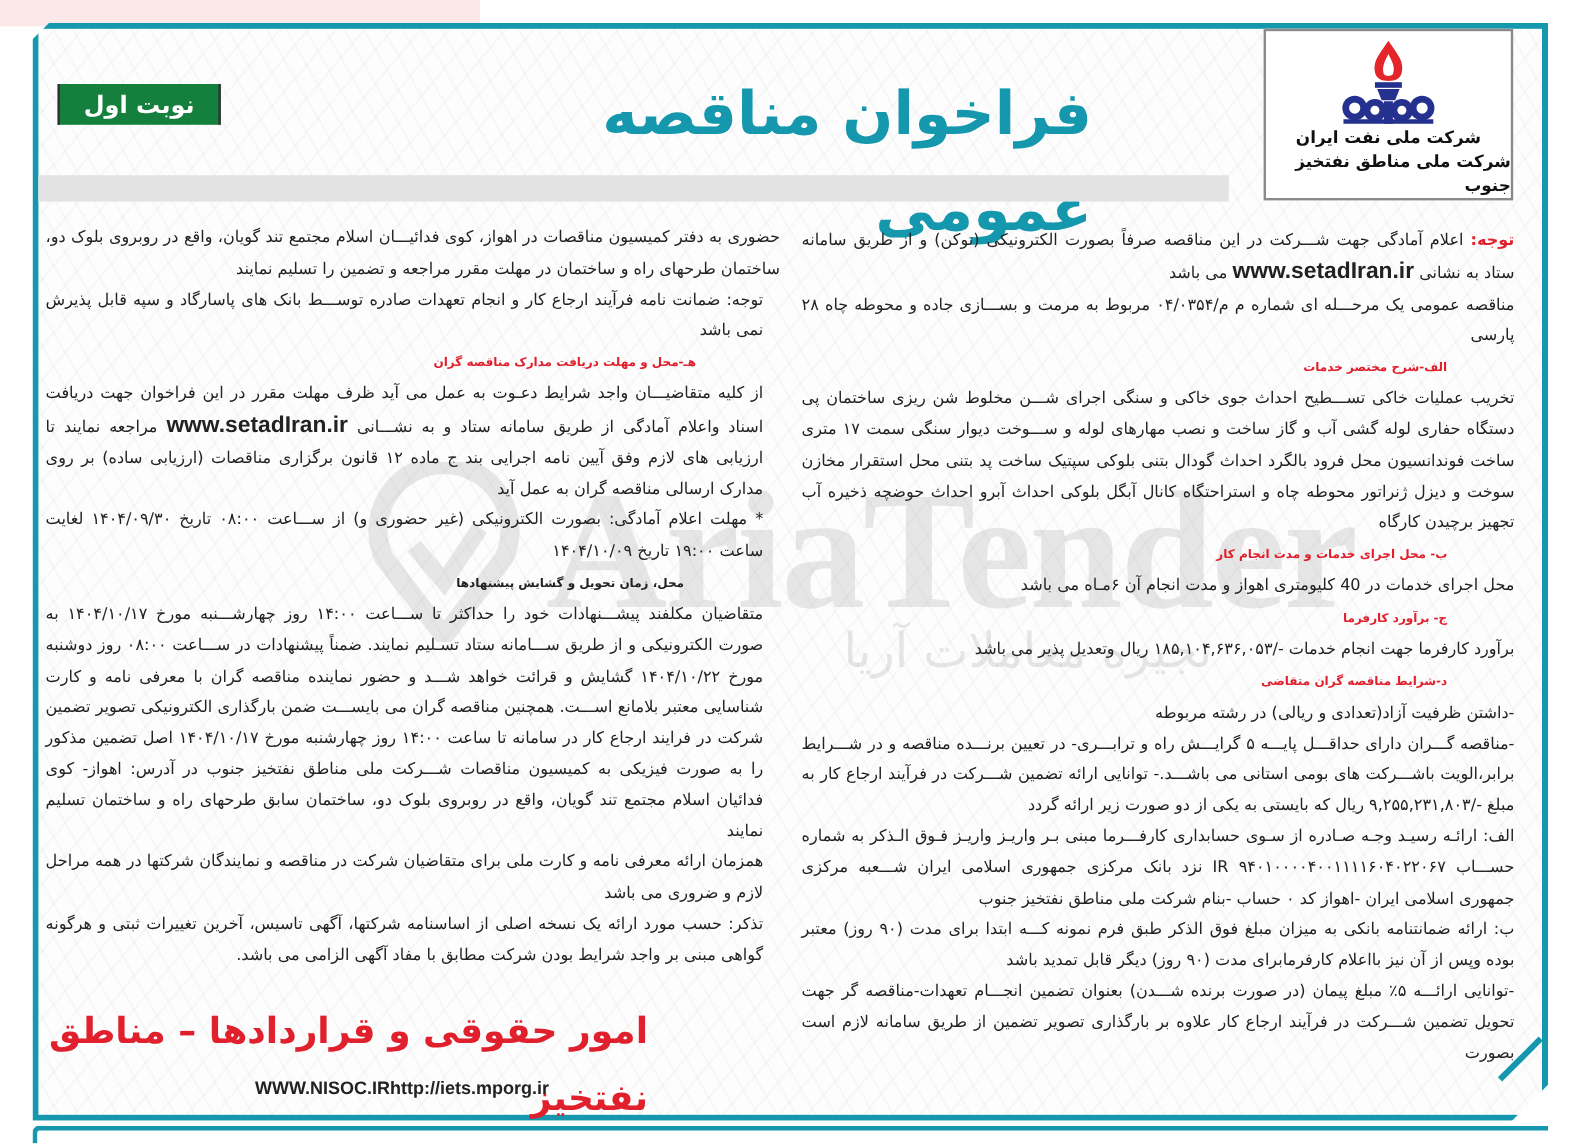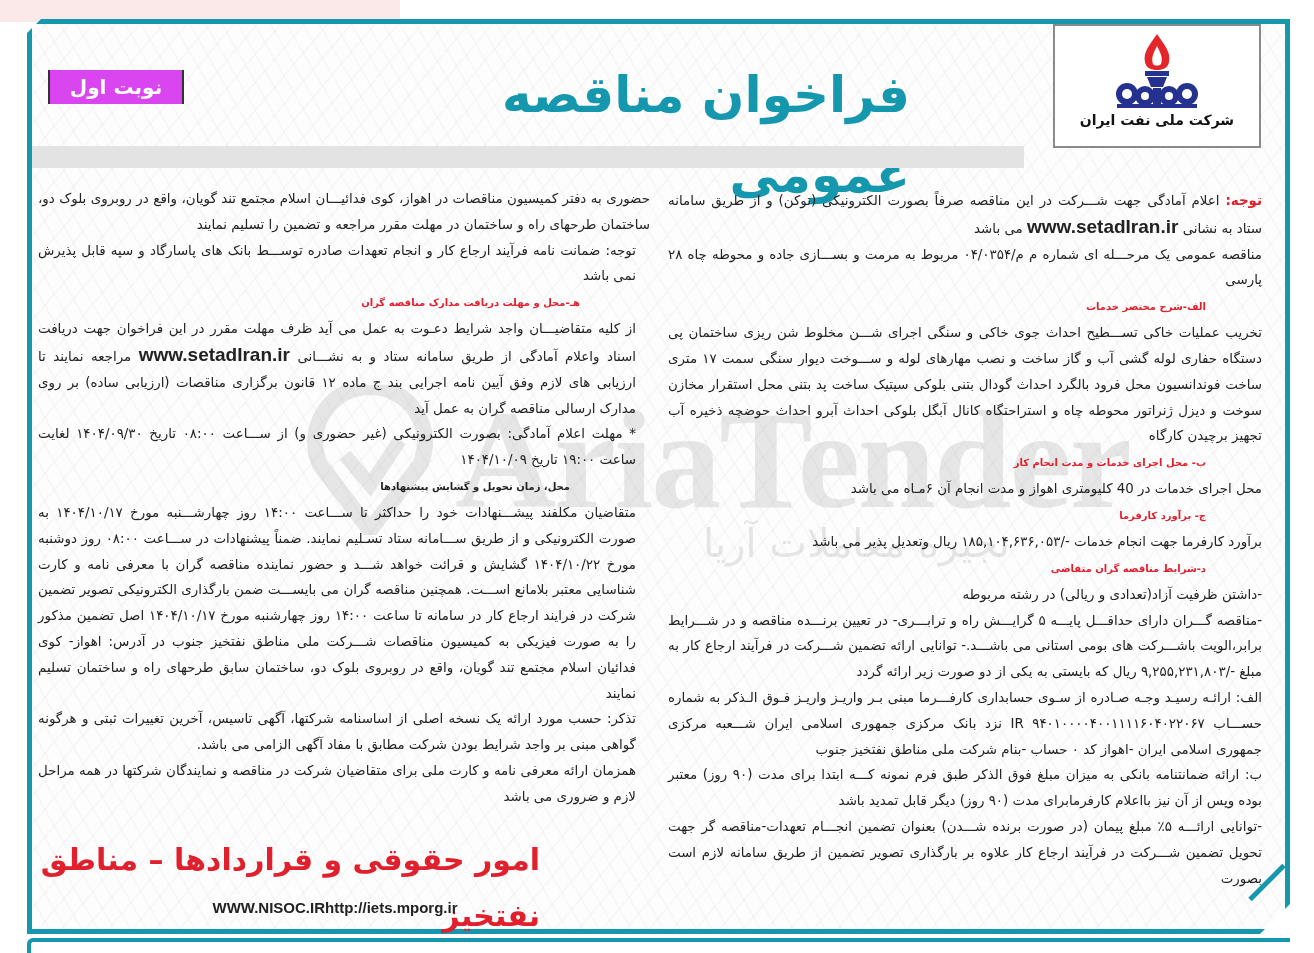--- a/index.html
+++ b/index.html
@@ -17,35 +17,35 @@
         repeating-linear-gradient(-50deg, rgba(200,200,200,0.10) 0 2px, transparent 2px 18px),
         #fdfdfd;
     }
     .frame-corner-br {
       position: absolute; left: 1250px; top: 897px; width: 48px; height: 5px;
       background: #1597ad; transform: rotate(-45deg); transform-origin: left center;
     }
     .bottom-bar { position: absolute; left: 27px; top: 938px; width: 1263px; height: 15px; border-top: 4px solid #1597ad; border-left: 4px solid #1597ad; border-radius: 6px 0 0 0; }
 
     .logo-box {
-      position: absolute; left: 1053px; top: 24px; width: 208px; height: 124px;
+      position: absolute; left: 1053px; top: 24px; width: 208px; height: 143px;
       border: 2px solid #8a8a8a; background: #ffffff;
       display: flex; flex-direction: column; align-items: center; padding-top: 6px;
     }
     .logo-box svg { width: 96px; height: 78px; }
     .logo-line { font-family: "DejaVu Sans", sans-serif; font-weight: bold; font-size: 14px; color: #111; direction: rtl; line-height: 20px; }
 
     .main-title {
       position: absolute; left: 380px; top: 55px; width: 530px; height: 80px;
       font-family: "DejaVu Sans", sans-serif; font-weight: bold; font-size: 50px;
       color: #1597ad; direction: rtl; line-height: 80px;
     }
     .round-badge {
       position: absolute; left: 48px; top: 70px; width: 136px; height: 34px;
-      background: #d946ef; color: #fff; font-weight: bold; font-size: 20px;
+      background: #15803d; color: #fff; font-weight: bold; font-size: 20px;
       direction: rtl; text-align: center; line-height: 34px; border: 2px solid #333;
       border-top: 0; border-bottom: 0;
     }
     .grey-band { position: absolute; left: 32px; top: 146px; width: 992px; height: 22px; background: #e3e3e3; }
 
     .col {
       position: absolute; direction: rtl; text-align: justify;
       font-size: 13.4px; line-height: 25.8px; color: #222;
     }
     .col-right { left: 668px; top: 188px; width: 608px; }
@@ -105,20 +105,21 @@
     <circle cx="36" cy="64" r="10" fill="#25318f"></circle>
       <circle cx="36" cy="64" r="4" fill="#fff"></circle>
     <circle cx="60" cy="64" r="10" fill="#25318f"></circle>
       <circle cx="60" cy="64" r="4" fill="#fff"></circle>
     <circle cx="78" cy="62" r="11" fill="#25318f"></circle>
       <circle cx="78" cy="62" r="5" fill="#fff"></circle>
     <path d="M44 56 L52 56 L52 76 L44 76 Z" fill="#25318f"></path>
     <rect x="8" y="72" width="80" height="4" fill="#25318f"></rect>
   </svg>
   <div class="logo-line">شرکت ملی نفت ایران</div>
+  <div class="logo-line">شرکت ملی مناطق نفتخیز جنوب</div>
 </div>
 
 <div class="main-title">فراخوان مناقصه عمومی</div>
 <div class="round-badge">نوبت اول</div>
 <div class="grey-band"></div>
 
 <div class="col col-right">
   <p class="indent">
     <span class="lbl-red">توجه:</span>
     <span>اعلام آمادگی جهت شـــرکت در این مناقصه صرفاً بصورت الکترونیکی (توکن) و از طریق سامانه ستاد به نشانی</span>
@@ -156,18 +157,18 @@
     <span>از کلیه متقاضیـــان واجد شرایط دعـوت به عمل می آید ظرف مهلت مقرر در این فراخوان جهت دریافت اسناد واعلام آمادگی از طریق سامانه ستاد و به نشـــانی</span>
     <span class="latin">www.setadIran.ir</span>
     <span>مراجعه نمایند تا ارزیابی های لازم وفق آیین نامه اجرایی بند ج ماده ۱۲ قانون برگزاری مناقصات (ارزیابی ساده) بر روی مدارک ارسالی مناقصه گران به عمل آید</span>
   </p>
   <p class="indent">
     <span class="lbl-bold">* مهلت اعلام آمادگی:</span>
     <span>بصورت الکترونیکی (غیر حضوری و) از ســـاعت ۰۸:۰۰ تاریخ ۱۴۰۴/۰۹/۳۰ لغایت ساعت ۱۹:۰۰ تاریخ ۱۴۰۴/۱۰/۰۹</span>
   </p>
   <p class="sec-head dark">محل، زمان تحویل و گشایش پیشنهادها</p>
   <p class="indent">متقاضیان مکلفند پیشـــنهادات خود را حداکثر تا ســـاعت ۱۴:۰۰ روز چهارشـــنبه مورخ ۱۴۰۴/۱۰/۱۷ به صورت الکترونیکی و از طریق ســـامانه ستاد تسـلیم نمایند. ضمناً پیشنهادات در ســـاعت ۰۸:۰۰ روز دوشنبه مورخ ۱۴۰۴/۱۰/۲۲ گشایش و قرائت خواهد شـــد و حضور نماینده مناقصه گران با معرفی نامه و کارت شناسایی معتبر بلامانع اســـت. همچنین مناقصه گران می بایســـت ضمن بارگذاری الکترونیکی تصویر تضمین شرکت در فرایند ارجاع کار در سامانه تا ساعت ۱۴:۰۰ روز چهارشنبه مورخ ۱۴۰۴/۱۰/۱۷ اصل تضمین مذکور را به صورت فیزیکی به کمیسیون مناقصات شـــرکت ملی مناطق نفتخیز جنوب در آدرس: اهواز- کوی فدائیان اسلام مجتمع تند گویان، واقع در روبروی بلوک دو، ساختمان سابق طرحهای راه و ساختمان تسلیم نمایند</p>
+  <p class="indent">همزمان ارائه معرفی نامه و کارت ملی برای متقاضیان شرکت در مناقصه و نمایندگان شرکتها در همه مراحل لازم و ضروری می باشد</p>
   <p class="indent">تذکر: حسب مورد ارائه یک نسخه اصلی از اساسنامه شرکتها، آگهی تاسیس، آخرین تغییرات ثبتی و هرگونه گواهی مبنی بر واجد شرایط بودن شرکت مطابق با مفاد آگهی الزامی می باشد.</p>
-  <p class="indent">همزمان ارائه معرفی نامه و کارت ملی برای متقاضیان شرکت در مناقصه و نمایندگان شرکتها در همه مراحل لازم و ضروری می باشد</p>
 </div>
 
 <div class="footer-sign">امور حقوقی و قراردادها – مناطق نفتخیز</div>
 <div class="footer-url">WWW.NISOC.IRhttp://iets.mporg.ir</div>
 
 </body></html>

